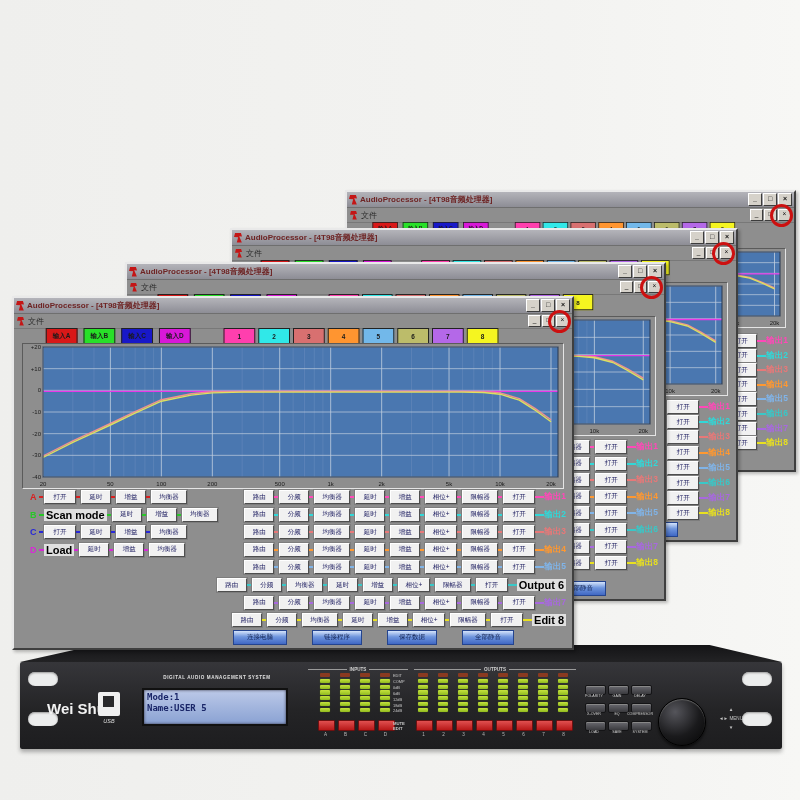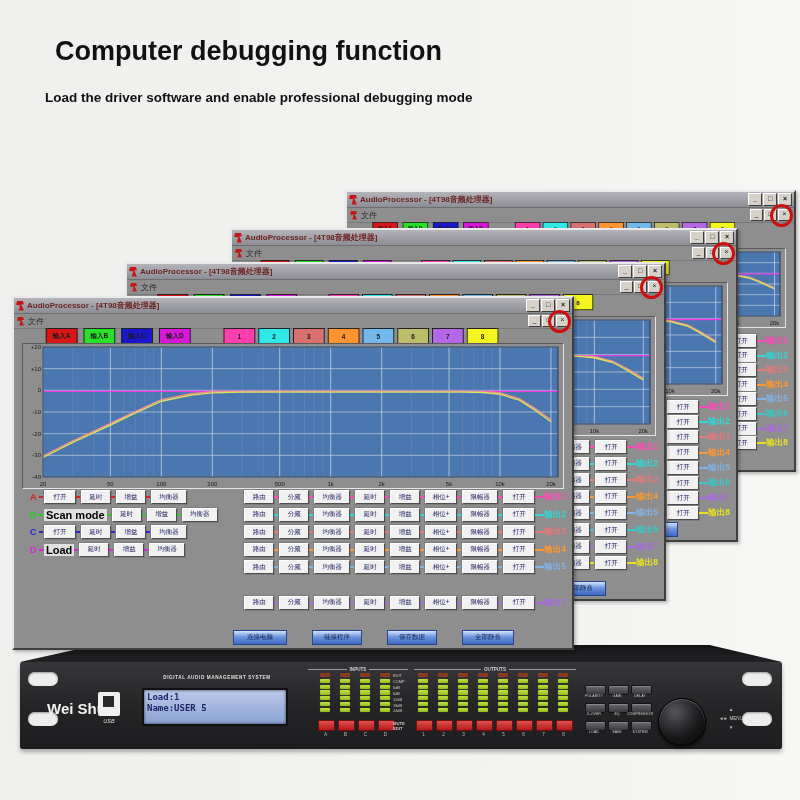--- a/index.html
+++ b/index.html
@@ -78,22 +78,20 @@
   .knob{position:absolute;left:638px;top:36px;width:46px;height:46px;border-radius:50%;
       background:radial-gradient(circle at 35% 28%,#55555b,#1a1a1c 55%,#050505);border:1px solid #000;
       box-shadow:0 2px 3px rgba(0,0,0,.6), inset 0 1px 1px #666;}
   .menu-ctrl{position:absolute;left:690px;top:43px;width:42px;text-align:center;color:#c4c4c4;font-size:4.6px;line-height:9px;}
 </style>
 </head>
 <body>
 
 <div id="stage">
 
-  <div class="hdr-title">Computer debugging function</div>
-  <div class="hdr-sub">Load the driver software and enable professional debugging mode</div>
 
   <div id="windows-layer">
       <div class="app-window" style="left: 345px; top: 190px; width: 447px; height: 278px; z-index: 10;">
         <div class="titlebar">
           <span class="app-icon"></span>
           <span class="tb-title">AudioProcessor - [4T98音频处理器]</span>
           <div class="winbtns">
             <div class="win-btn">_</div>
             <div class="win-btn">□</div>
             <div class="win-btn">×</div>
@@ -1029,38 +1027,76 @@
           <div class="gbtn" style="width: 28px;">增益</div>
           <div class="sep" style="background: rgb(128, 180, 232);"></div>
           <div class="gbtn" style="width: 30px;">相位+</div>
           <div class="sep" style="background: rgb(128, 180, 232);"></div>
           <div class="gbtn" style="width: 34px;">限幅器</div>
           <div class="sep" style="background: rgb(128, 180, 232);"></div>
           <div class="gbtn" style="width: 30px;">打开</div>
           <div class="dash" style="background: rgb(128, 180, 232);"></div>
           <span class="out-label" style="color: rgb(128, 180, 232);">输出5</span>
         </div>
+        <div class="outrow" style="top: 280px; right: 6px;">
+          <div class="gbtn" style="width: 28px;">路由</div>
+          <div class="sep" style="background: rgb(56, 200, 200);"></div>
+          <div class="gbtn" style="width: 28px;">分频</div>
+          <div class="sep" style="background: rgb(56, 200, 200);"></div>
+          <div class="gbtn" style="width: 34px;">均衡器</div>
+          <div class="sep" style="background: rgb(56, 200, 200);"></div>
+          <div class="gbtn" style="width: 28px;">延时</div>
+          <div class="sep" style="background: rgb(56, 200, 200);"></div>
+          <div class="gbtn" style="width: 28px;">增益</div>
+          <div class="sep" style="background: rgb(56, 200, 200);"></div>
+          <div class="gbtn" style="width: 30px;">相位+</div>
+          <div class="sep" style="background: rgb(56, 200, 200);"></div>
+          <div class="gbtn" style="width: 34px;">限幅器</div>
+          <div class="sep" style="background: rgb(56, 200, 200);"></div>
+          <div class="gbtn" style="width: 30px;">打开</div>
+          <div class="dash" style="background: rgb(56, 200, 200);"></div>
+          <span class="annot">Output 6</span>
+        </div>
         <div class="outrow" style="top: 297.6px; right: 6px;">
           <div class="gbtn" style="width: 28px;">路由</div>
           <div class="sep" style="background: rgb(168, 104, 224);"></div>
           <div class="gbtn" style="width: 28px;">分频</div>
           <div class="sep" style="background: rgb(168, 104, 224);"></div>
           <div class="gbtn" style="width: 34px;">均衡器</div>
           <div class="sep" style="background: rgb(168, 104, 224);"></div>
           <div class="gbtn" style="width: 28px;">延时</div>
           <div class="sep" style="background: rgb(168, 104, 224);"></div>
           <div class="gbtn" style="width: 28px;">增益</div>
           <div class="sep" style="background: rgb(168, 104, 224);"></div>
           <div class="gbtn" style="width: 30px;">相位+</div>
           <div class="sep" style="background: rgb(168, 104, 224);"></div>
           <div class="gbtn" style="width: 34px;">限幅器</div>
           <div class="sep" style="background: rgb(168, 104, 224);"></div>
           <div class="gbtn" style="width: 30px;">打开</div>
           <div class="dash" style="background: rgb(168, 104, 224);"></div>
           <span class="out-label" style="color: rgb(168, 104, 224);">输出7</span>
+        </div>
+        <div class="outrow" style="top: 315.2px; right: 6px;">
+          <div class="gbtn" style="width: 28px;">路由</div>
+          <div class="sep" style="background: rgb(232, 224, 32);"></div>
+          <div class="gbtn" style="width: 28px;">分频</div>
+          <div class="sep" style="background: rgb(232, 224, 32);"></div>
+          <div class="gbtn" style="width: 34px;">均衡器</div>
+          <div class="sep" style="background: rgb(232, 224, 32);"></div>
+          <div class="gbtn" style="width: 28px;">延时</div>
+          <div class="sep" style="background: rgb(232, 224, 32);"></div>
+          <div class="gbtn" style="width: 28px;">增益</div>
+          <div class="sep" style="background: rgb(232, 224, 32);"></div>
+          <div class="gbtn" style="width: 30px;">相位+</div>
+          <div class="sep" style="background: rgb(232, 224, 32);"></div>
+          <div class="gbtn" style="width: 34px;">限幅器</div>
+          <div class="sep" style="background: rgb(232, 224, 32);"></div>
+          <div class="gbtn" style="width: 30px;">打开</div>
+          <div class="dash" style="background: rgb(232, 224, 32);"></div>
+          <span class="annot">Edit 8</span>
         </div>
         <div class="outrow" style="top: 192px; left: 16px;">
           <span class="abcd-label" style="color: rgb(216, 32, 32);">A</span>
           <div class="sep" style="background: rgb(216, 32, 32);"></div>
           <div class="gbtn" style="width: 30px;">打开</div>
           <div class="sep" style="background: rgb(216, 32, 32);"></div>
           <div class="gbtn" style="width: 28px;">延时</div>
           <div class="sep" style="background: rgb(216, 32, 32);"></div>
           <div class="gbtn" style="width: 28px;">增益</div>
           <div class="sep" style="background: rgb(216, 32, 32);"></div>
@@ -1120,21 +1156,21 @@
       <div class="brand">Wei Shu</div>
       <div class="usb">
         <div class="usb-box">
             <div></div>
           </div>
         <div class="usb-txt">USB</div>
       </div>
 
       <div class="panel-title">DIGITAL AUDIO MANAGEMENT SYSTEM</div>
       <div class="lcd">
-        <div>Load:1</div>
+        <div>Mode:1</div>
         <div>Name:USER 5</div>
       </div>
 
       <div class="sect" style="left:288px;top:5px;width:100px">
         <span class="line"></span>
           <span>INPUTS</span>
           <span class="line"></span>
       </div>
       <div class="sect" style="left:394px;top:5px;width:162px">
         <span class="line"></span>

